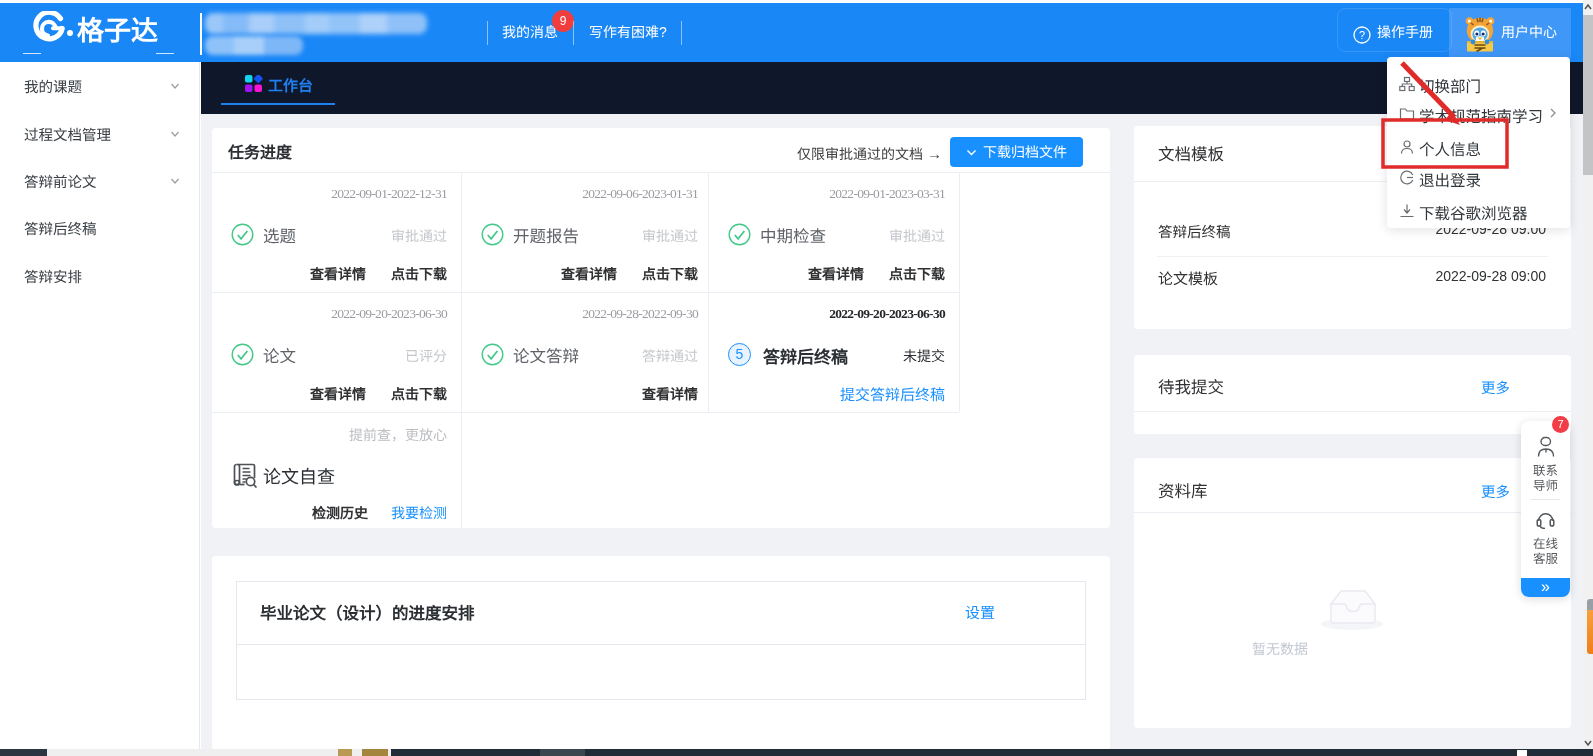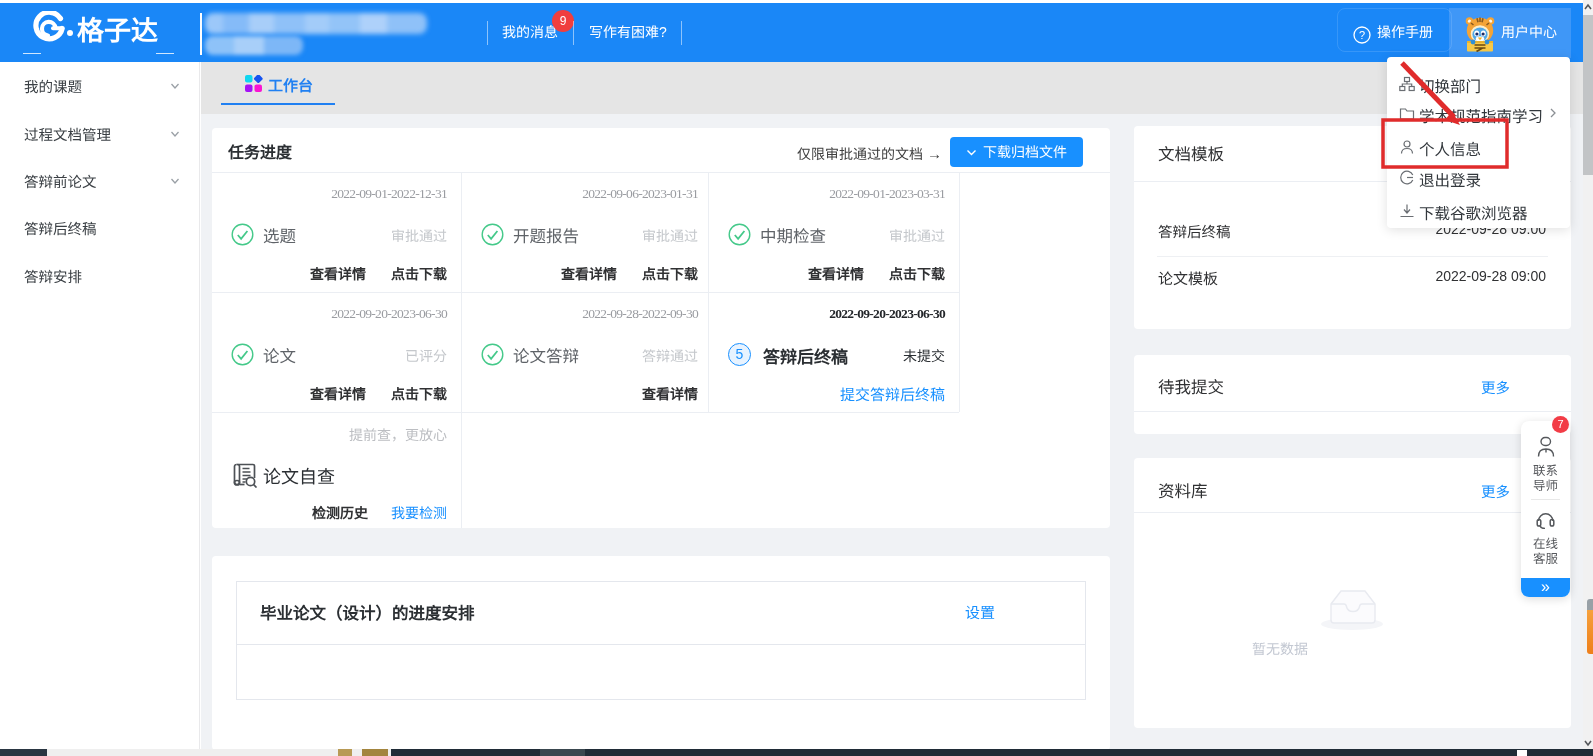--- a/index.html
+++ b/index.html
@@ -18,21 +18,21 @@
   .blur1 { position:absolute; left:205px; top:10px; width:222px; height:21px; border-radius:8px;
      background:linear-gradient(90deg,#9cc8f9 0 8%,#85bbf8 8% 20%,#a8cef9 20% 31%,#8fc1f8 31% 45%,#a3ccf9 45% 56%,#93c4f8 56% 70%,#aed1fa 70% 82%,#8fc1f8 82% 100%); filter:blur(2.5px); }
   .blur2 { position:absolute; left:205px; top:33px; width:98px; height:19px; border-radius:8px;
      background:linear-gradient(90deg,#8ec2f8 0 30%,#a8cff9 30% 60%,#7db7f7 60% 100%); filter:blur(2px); }
   #cursorline { position:absolute; left:200px; top:10px; width:2px; height:42px; background:#fff; }
   
   #sidebar { position:absolute; left:0; top:62px; width:200px; height:694px; background:#fff; border-right:1px solid #e9e9eb; }
   .menuitem { position:absolute; left:24px; font-size:14.5px; color:#3b4045; }
   .mchev { position:absolute; left:169px; width:12px; height:12px; }
   
-  #tabbar { position:absolute; left:201px; top:62px; width:1382px; height:52px; background:#e5e5e5; }
+  #tabbar { position:absolute; left:201px; top:62px; width:1382px; height:52px; background:#0f172a; }
   
   #content { position:absolute; left:201px; top:114px; width:1382px; height:642px; background:#f0f2f5; }
   .card { position:absolute; background:#fff; border-radius:4px; }
   .gline { position:absolute; background:#ebeef3; }
   .date { position:absolute; font-size:13.5px; color:#9a9ca1; font-family:"Liberation Serif",serif; letter-spacing:-0.7px; }
   .cname { position:absolute; font-size:16.5px; color:#5f6368; }
   .cstat { position:absolute; font-size:14px; color:#c5c8cc; }
   .clink { position:absolute; font-size:14px; color:#303133; font-weight:700; }
   .blink { color:#1890ff !important; font-weight:400 !important; }
   

